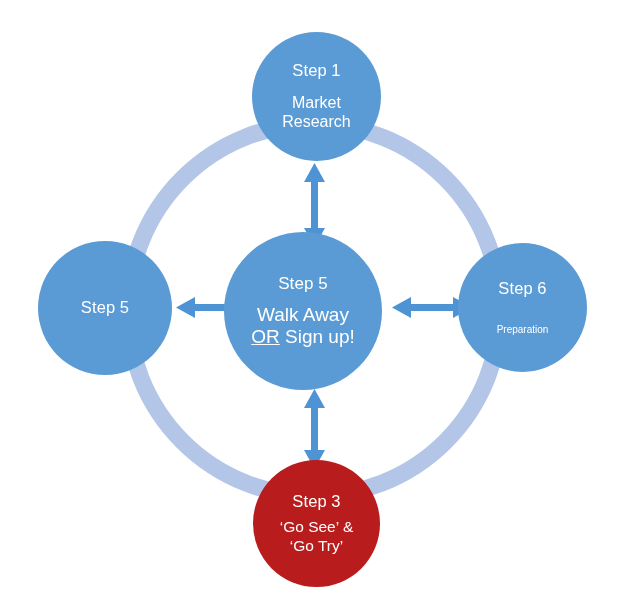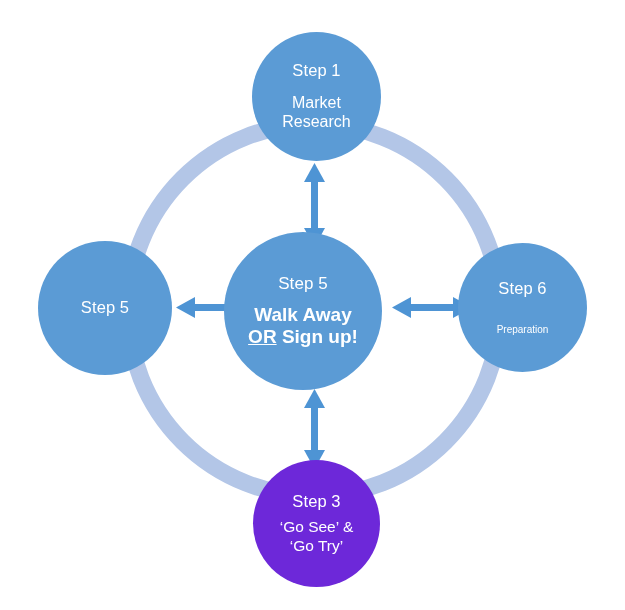--- a/index.html
+++ b/index.html
@@ -54,21 +54,21 @@
     text-underline-offset: 1px;
   }
   
   #node-step1 { left: 252px; top: 32px;  width: 129px; height: 129px; }
   #node-step2 { left: 458px; top: 243px; width: 129px; height: 129px; }
   #node-step3 { left: 253px; top: 460px; width: 127px; height: 127px; }
   #node-step4 { left: 38px;  top: 241px; width: 134px; height: 134px; }
   #node-step5 { left: 224px; top: 232px; width: 158px; height: 158px; }
 
   #node-step5 .step-label { font-size: 17px; }
-  #node-step5 .node-body { font-size: 19px; margin-top: 10px; font-weight: bold; }
+  #node-step5 .node-body { font-size: 19px; margin-top: 10px; }
   #node-step3 .node-body { font-size: 15.5px; margin-top: 7px; }
   #node-step4 .node-body { font-size: 15.5px; margin-top: 7px; }
   #node-step1 .node-body { font-size: 16px; margin-top: 14px; }
   #node-step2 .node-body { font-size: 10px; margin-top: 26px; }
 </style>
 </head>
 <body>
 
 <div id="diagram-canvas" style="background: rgb(255, 255, 255);">
 
@@ -112,21 +112,21 @@
     </span>
   </div>
 
   <div class="node" id="node-step2" style="background: rgb(91, 155, 213); color: rgb(255, 255, 255);">
     <span class="step-label">Step 6</span>
     <span class="node-body">
       <span class="line">Preparation</span>
     </span>
   </div>
 
-  <div class="node" id="node-step3" style="background: #6d28d9; color: rgb(255, 255, 255);">
+  <div class="node" id="node-step3" style="background: #b91c1c; color: rgb(255, 255, 255);">
     <span class="step-label">Step 3</span>
     <span class="node-body">
       <span class="line">‘Go See’ &amp;</span>
       <span class="line">‘Go Try’</span>
     </span>
   </div>
 
   <div class="node" id="node-step4" style="background: rgb(91, 155, 213); color: rgb(255, 255, 255);">
     <span class="step-label">Step 5</span>
   </div>

